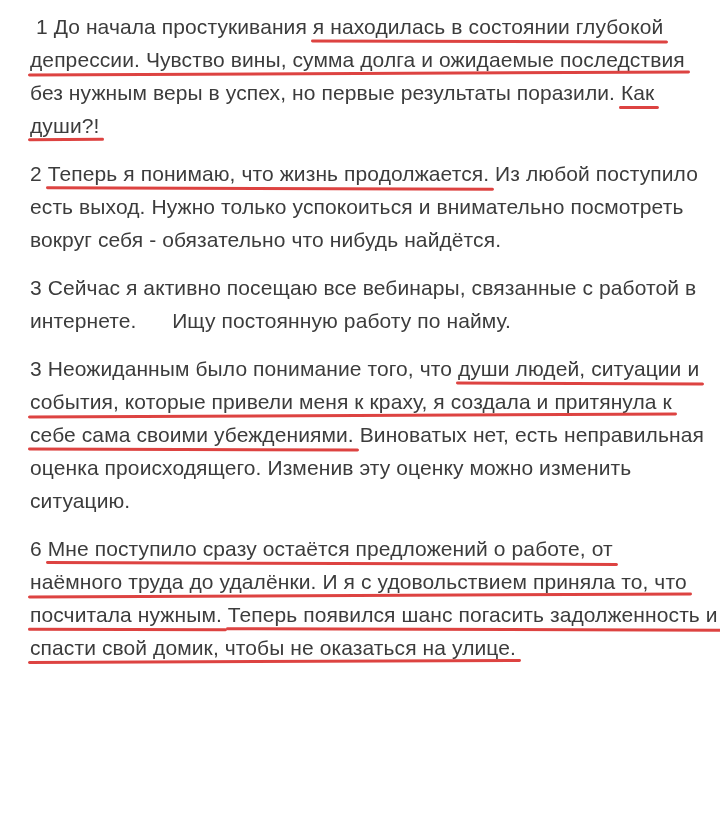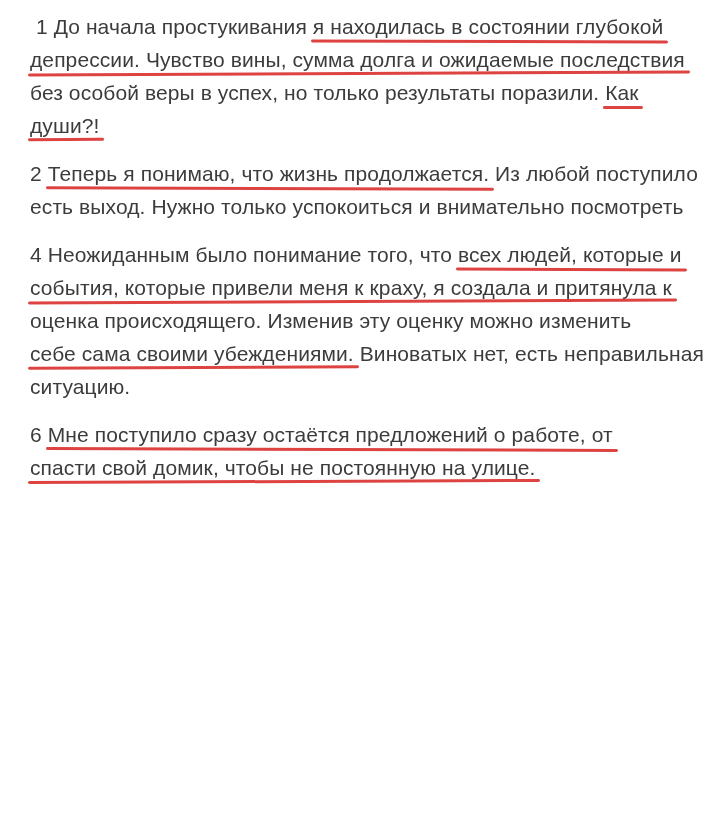--- a/index.html
+++ b/index.html
@@ -45,34 +45,39 @@
   .paragraph .line:nth-child(odd) .seg.underlined::after { transform: rotate(0.2deg); bottom: 0px; }
 </style>
 </head>
 <body style="background: rgb(255, 255, 255);">
 
 <div class="page">
   <div>
       <div class="paragraph">
         <div class="line"><span class="seg"> 1 До начала простукивания </span><span class="seg underlined">я находилась в состоянии глубокой</span></div>
         <div class="line"><span class="seg underlined">депрессии. Чувство вины, сумма долга и ожидаемые последствия</span></div>
-        <div class="line"><span class="seg">без особой веры в успех, но только результаты поразили. </span><span class="seg underlined">Как</span></div>
+        <div class="line"><span class="seg">без нужным веры в успех, но первые результаты поразили. </span><span class="seg underlined">Как</span></div>
         <div class="line"><span class="seg underlined">души?!</span></div>
       </div>
       <div class="paragraph">
         <div class="line"><span class="seg">2 </span><span class="seg underlined">Теперь я понимаю, что жизнь продолжается.</span><span class="seg"> Из любой поступило</span></div>
         <div class="line"><span class="seg">есть выход. Нужно только успокоиться и внимательно посмотреть</span></div>
+        <div class="line"><span class="seg">вокруг себя - обязательно что нибудь найдётся.</span></div>
       </div>
       <div class="paragraph">
+        <div class="line"><span class="seg">3 Сейчас я активно посещаю все вебинары, связанные с работой в</span></div>
+        <div class="line"><span class="seg">интернете.      Ищу постоянную работу по найму.</span></div>
       </div>
       <div class="paragraph">
-        <div class="line"><span class="seg">4 Неожиданным было понимание того, что </span><span class="seg underlined">всех людей, которые и</span></div>
+        <div class="line"><span class="seg">3 Неожиданным было понимание того, что </span><span class="seg underlined">души людей, ситуации и</span></div>
         <div class="line"><span class="seg underlined">события, которые привели меня к краху, я создала и притянула к</span></div>
+        <div class="line"><span class="seg underlined">себе сама своими убеждениями.</span><span class="seg"> Виноватых нет, есть неправильная</span></div>
         <div class="line"><span class="seg">оценка происходящего. Изменив эту оценку можно изменить</span></div>
-        <div class="line"><span class="seg underlined">себе сама своими убеждениями.</span><span class="seg"> Виноватых нет, есть неправильная</span></div>
         <div class="line"><span class="seg">ситуацию.</span></div>
       </div>
       <div class="paragraph">
         <div class="line"><span class="seg">6 </span><span class="seg underlined">Мне поступило сразу остаётся предложений о работе, от</span></div>
-        <div class="line"><span class="seg underlined">спасти свой домик, чтобы не постоянную на улице.</span></div>
+        <div class="line"><span class="seg underlined">наёмного труда до удалёнки. И я с удовольствием приняла то, что</span></div>
+        <div class="line"><span class="seg underlined">посчитала нужным.</span><span class="seg"> </span><span class="seg underlined">Теперь появился шанс погасить задолженность и</span></div>
+        <div class="line"><span class="seg underlined">спасти свой домик, чтобы не оказаться на улице.</span></div>
       </div>
     </div>
 </div>
 
 </body></html>

